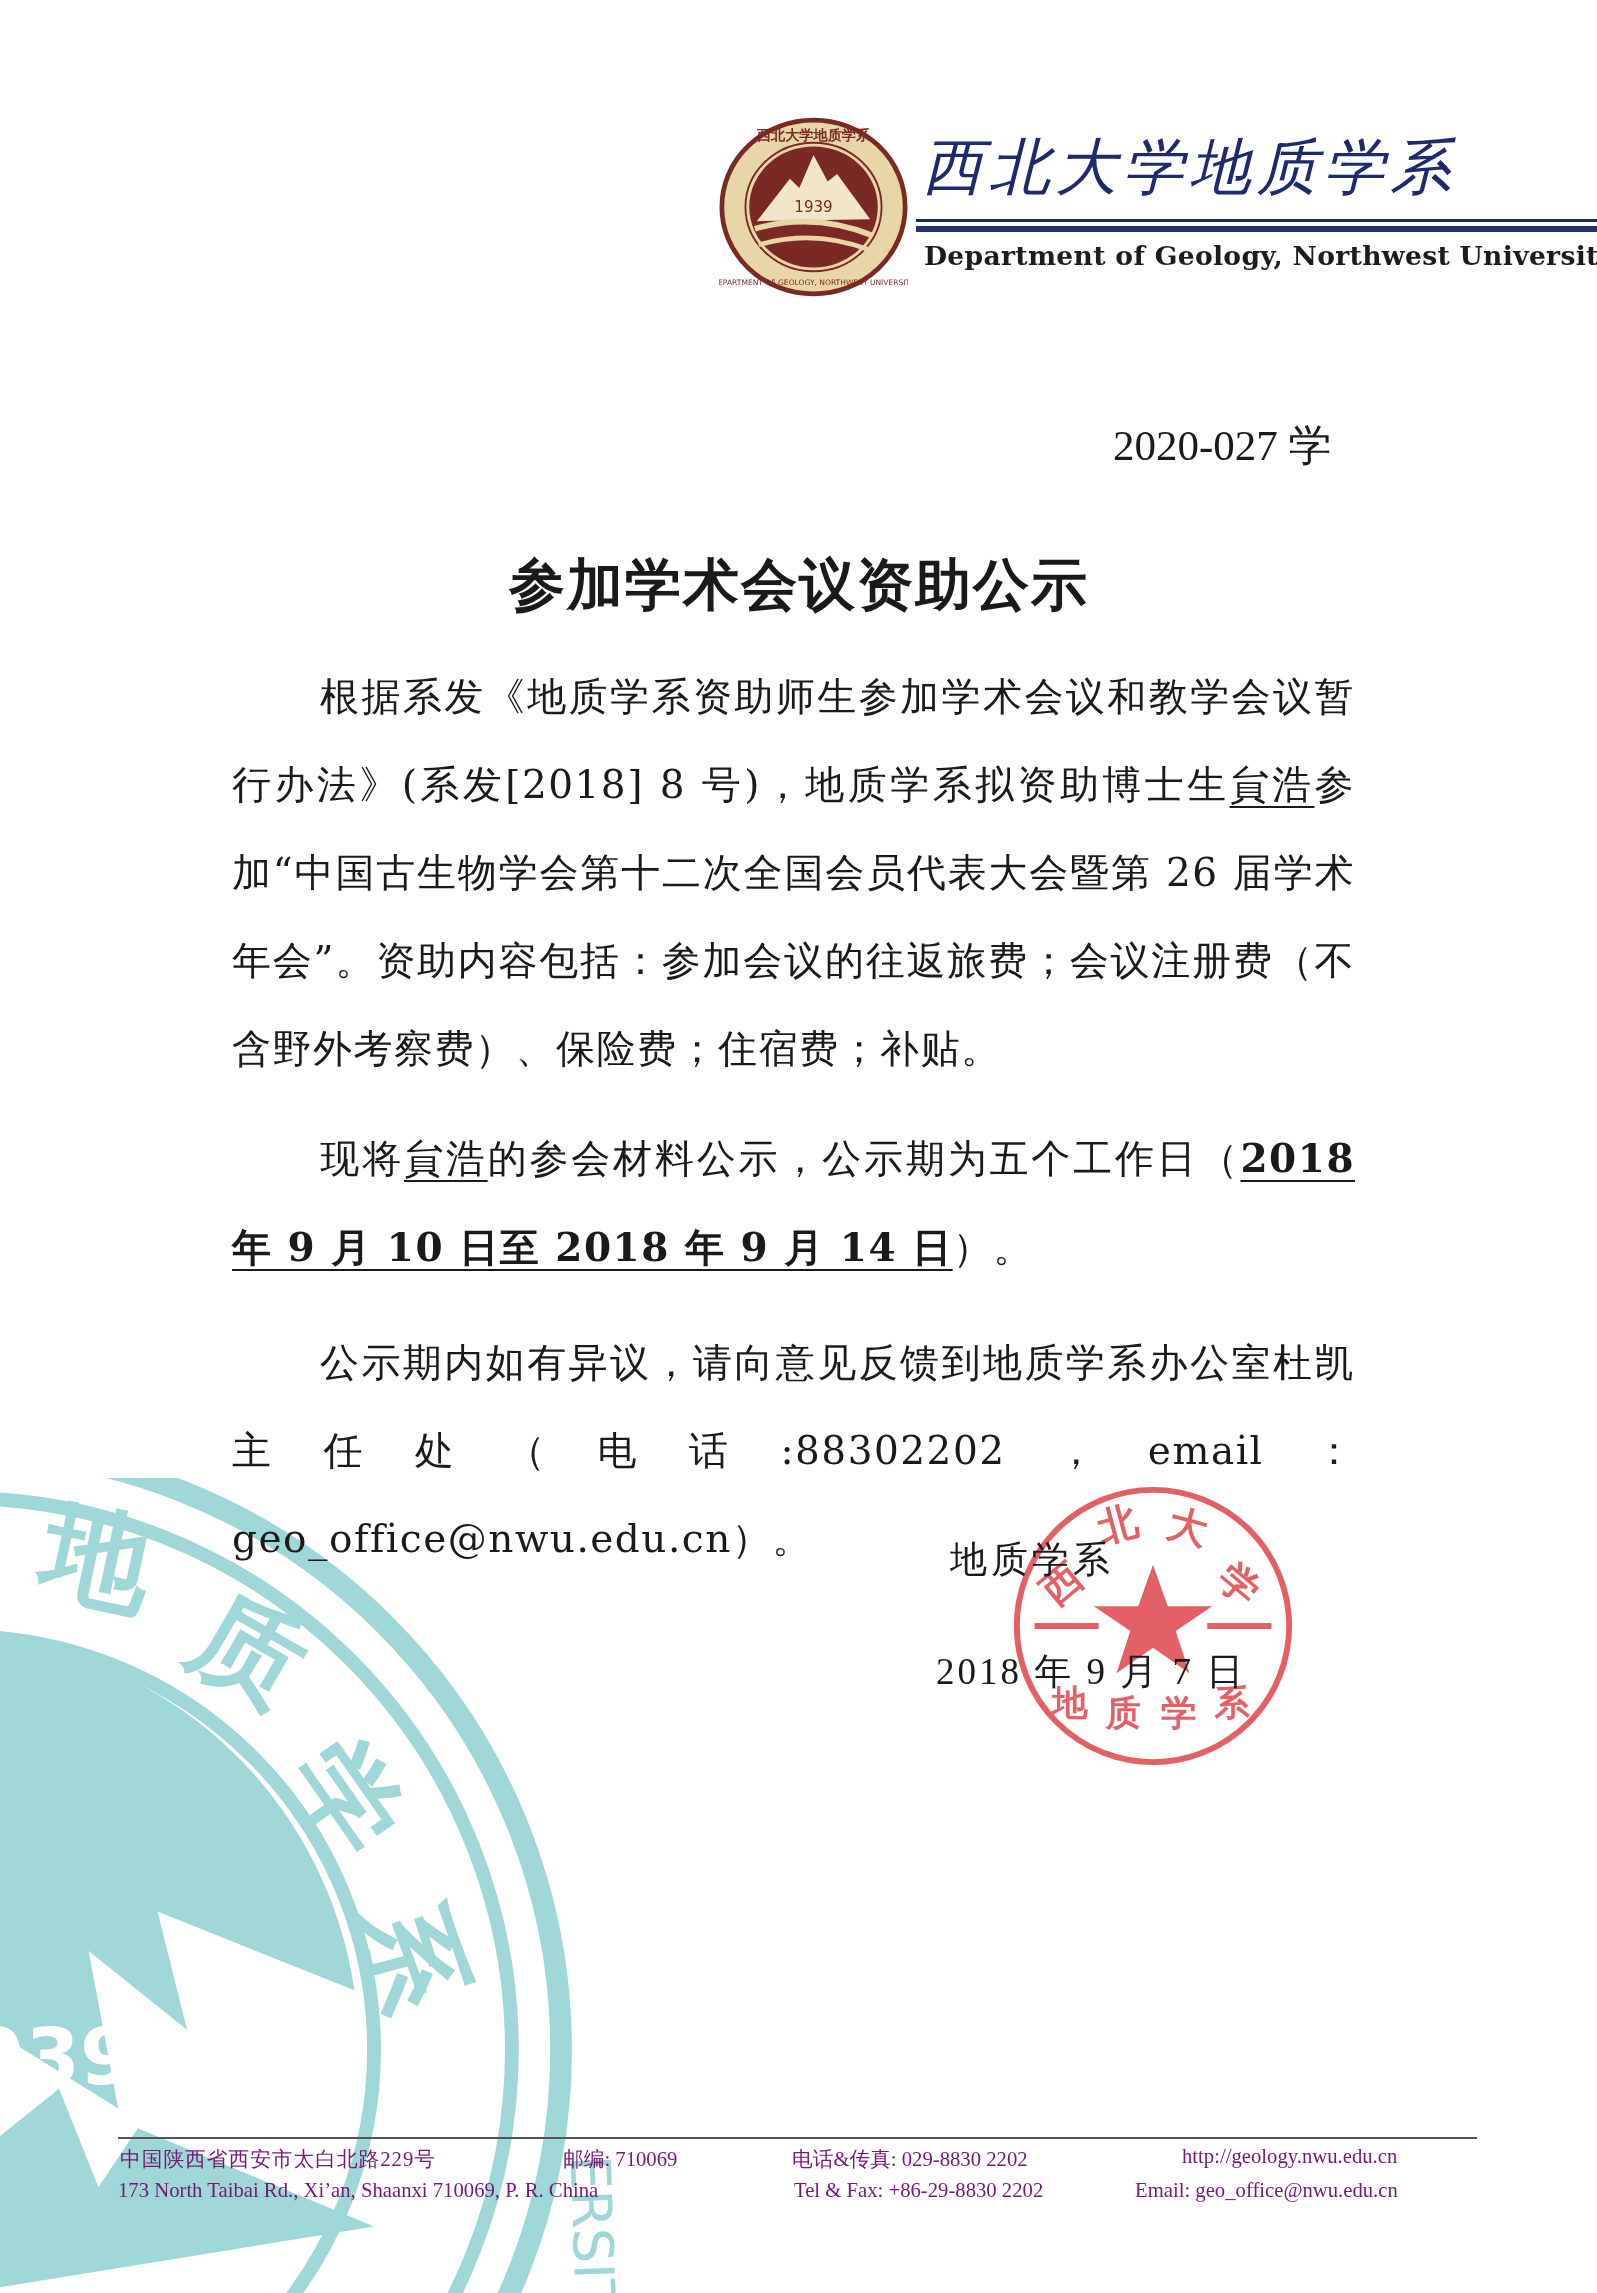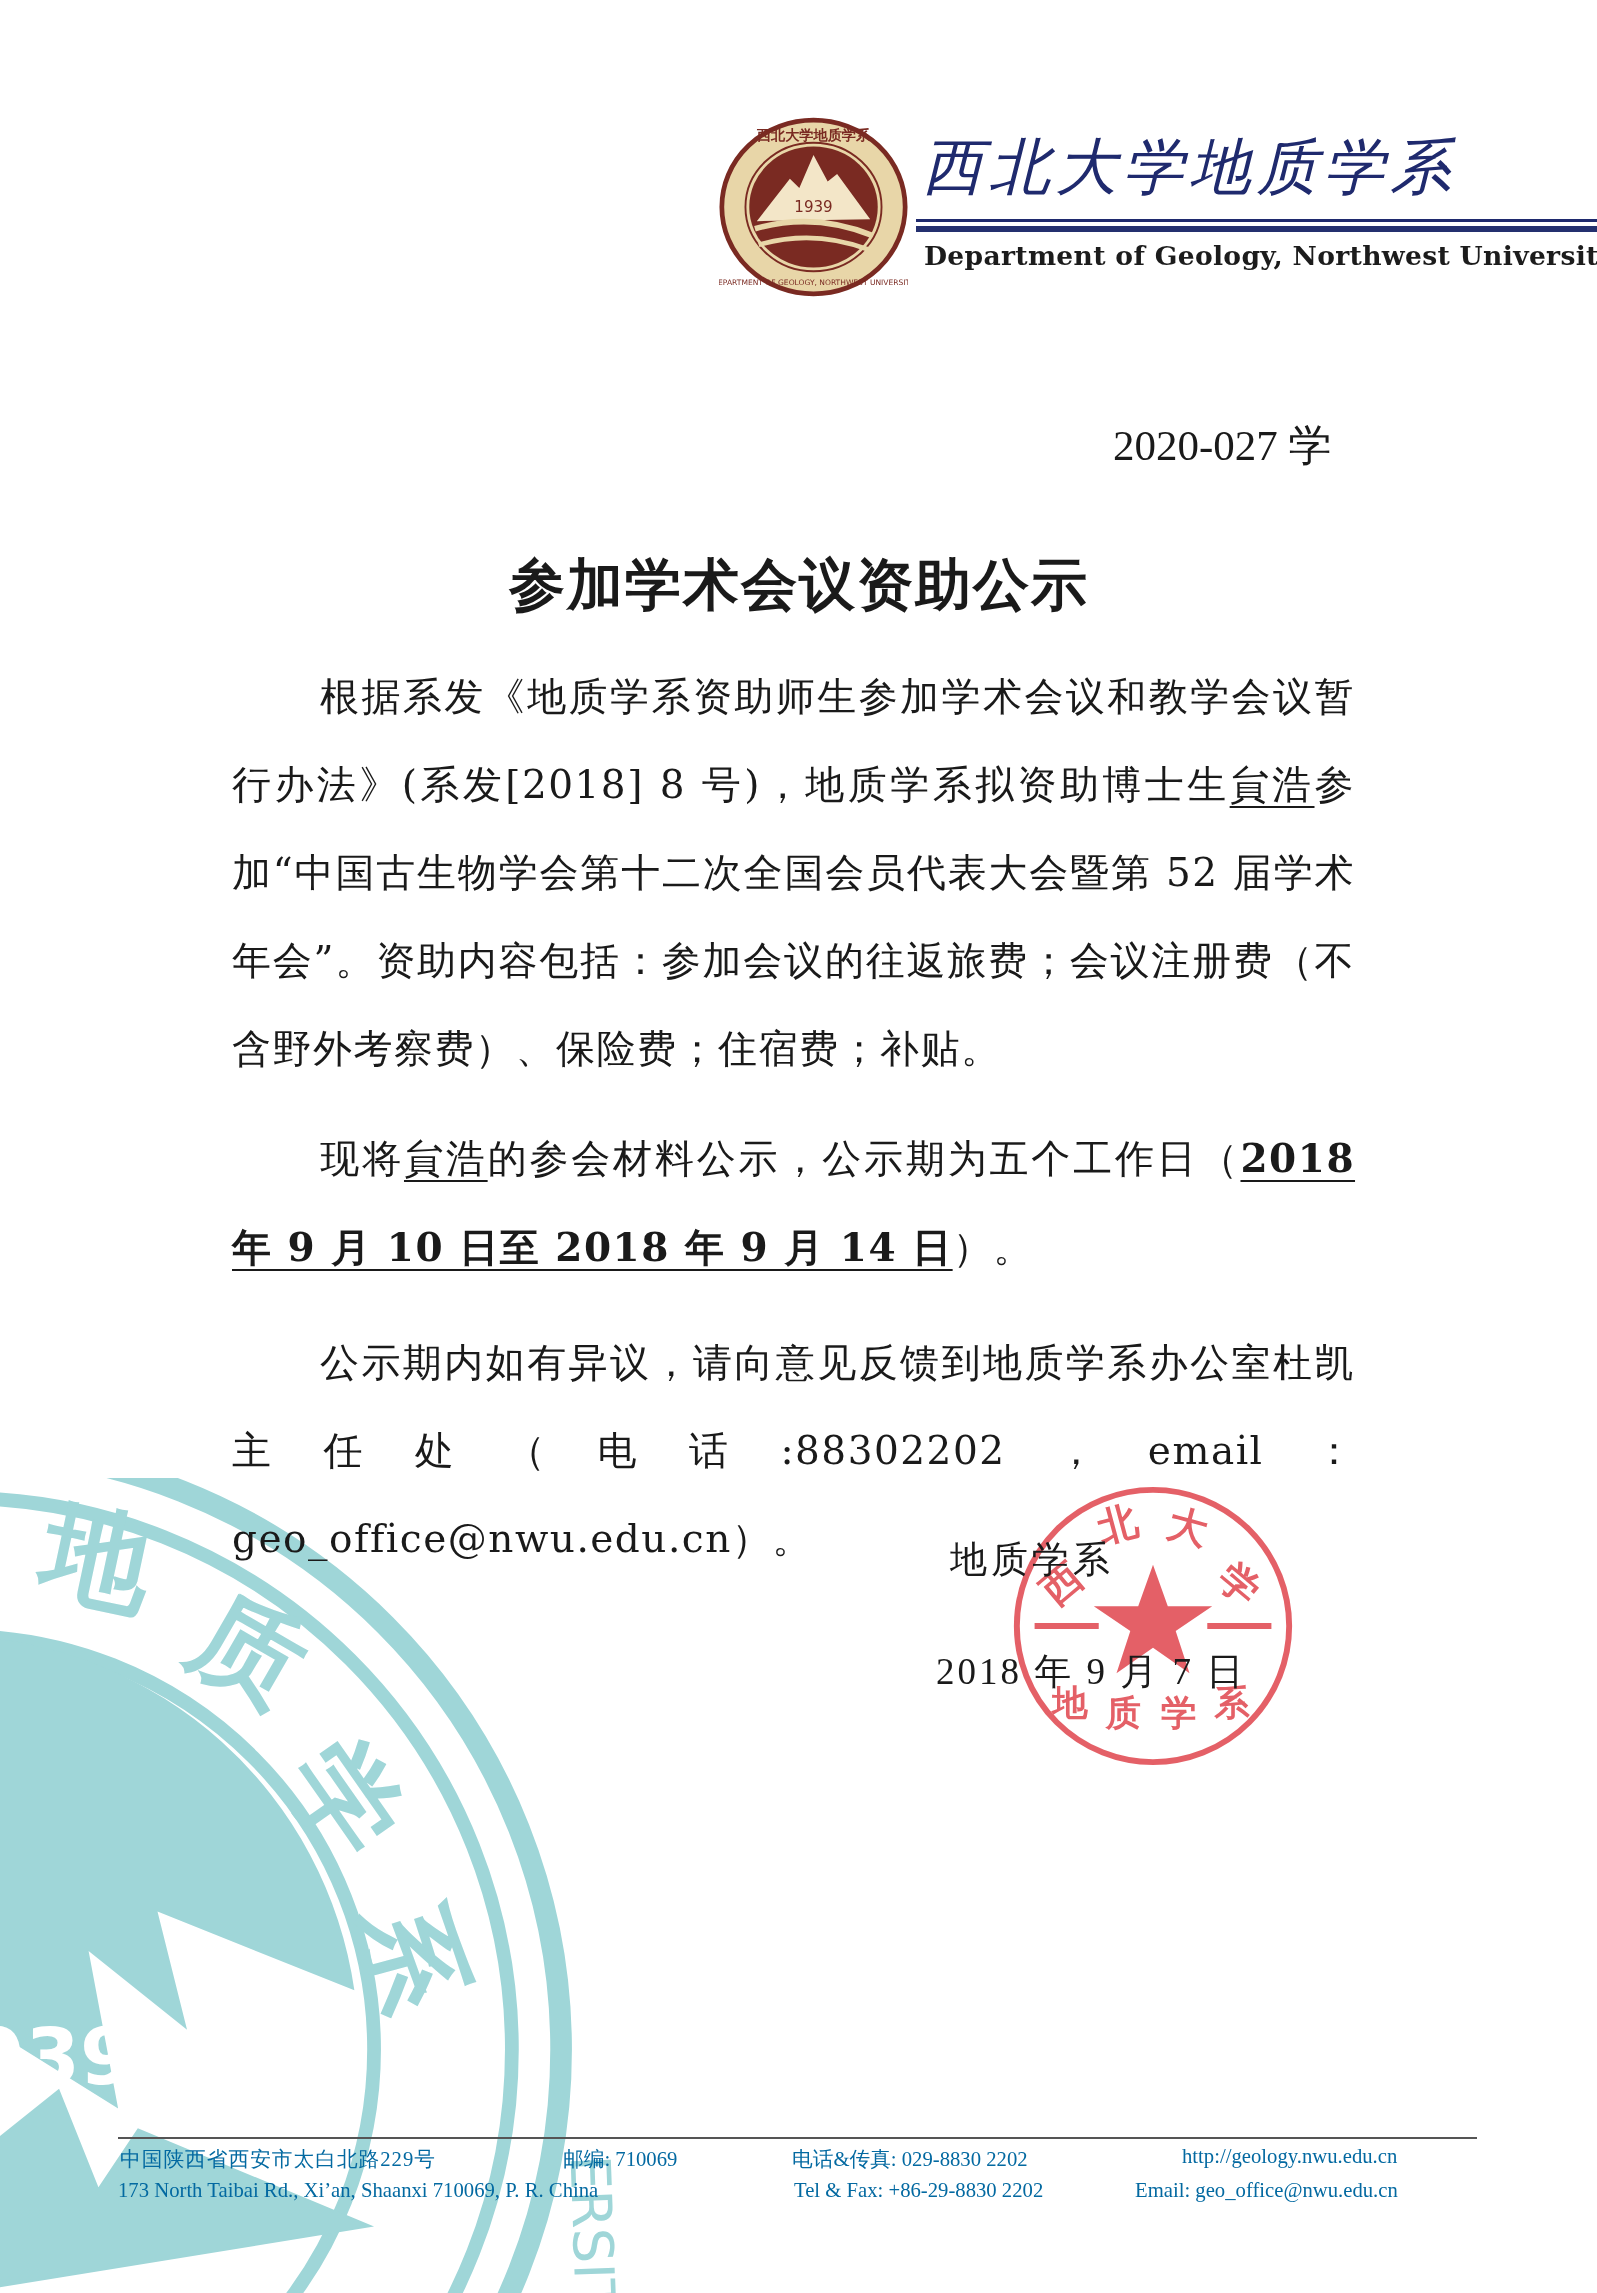--- a/index.html
+++ b/index.html
@@ -52,21 +52,21 @@
   #sig-dept { left: 950px; top: 1535px; font-size: 37px; letter-spacing: 3.9px; white-space: nowrap; }
   #sig-date { left: 936px; top: 1647px; font-size: 37px; letter-spacing: 3px; white-space: nowrap;
     font-family: "Liberation Serif", serif; }
   #stamp { left: 1005px; top: 1478px; width: 296px; height: 296px; opacity: 0.85; }
 
   
   #watermark { left: 0; top: 1478px; width: 630px; height: 816px; }
 
   
   #footer-rule { left: 118px; top: 2137px; width: 1359px; height: 2px; background: #555; }
-  .foot { font-size: 20.7px; color: #0369a1; white-space: nowrap; font-family: "Liberation Serif", serif; }
+  .foot { font-size: 20.7px; color: #701a75; white-space: nowrap; font-family: "Liberation Serif", serif; }
   #foot-addr-cn { left: 120px; top: 2145px; letter-spacing: 1px; }
   #foot-post-cn { left: 563px; top: 2145px; text-align: center; }
   #foot-tel-cn { left: 792px; top: 2145px; }
   #foot-web { left: 1182px; top: 2145px; }
   #foot-addr-en { left: 118px; top: 2179px; }
   #foot-tel-en { left: 794px; top: 2179px; }
   #foot-email-en { left: 1135px; top: 2179px; }
 </style>
 </head>
 <body>
@@ -102,21 +102,21 @@
 </svg>
 <div id="letterhead-cn" class="abs">西北大学地质学系</div>
 <div id="letterhead-rule-thin" class="abs"></div>
 <div id="letterhead-rule-thick" class="abs"></div>
 <div id="letterhead-en" class="abs">Department of Geology, Northwest University</div>
 
 <div id="doc-number" class="abs">2020-027 学</div>
 
 <div id="doc-title" class="abs">参加学术会议资助公示</div>
 
-<div id="para-1" class="abs para"><span class="indent"></span><span>根据系发《地质学系资助师生参加学术会议和教学会议暂行办法》(系发[2018] 8 号)，地质学系拟资助博士生</span><span class="u">貟浩</span><span>参加“中国古生物学会第十二次全国会员代表大会暨第 52 届学术年会”。资助内容包括：参加会议的往返旅费；会议注册费（不含野外考察费）、保险费；住宿费；补贴。</span></div>
+<div id="para-1" class="abs para"><span class="indent"></span><span>根据系发《地质学系资助师生参加学术会议和教学会议暂行办法》(系发[2018] 8 号)，地质学系拟资助博士生</span><span class="u">貟浩</span><span>参加“中国古生物学会第十二次全国会员代表大会暨第 26 届学术年会”。资助内容包括：参加会议的往返旅费；会议注册费（不含野外考察费）、保险费；住宿费；补贴。</span></div>
 
 <div id="para-2" class="abs para"><span class="indent"></span><span>现将</span><span class="u">貟浩</span><span>的参会材料公示，公示期为五个工作日（</span><span class="u b">2018 年 9 月 10 日至 2018 年 9 月 14 日</span><span>）。</span></div>
 
 <div id="para-3" class="abs para"><span class="indent"></span><span>公示期内如有异议，请向意见反馈到地质学系办公室杜凯主任处（电话:88302202，email：geo_office@nwu.edu.cn）。</span></div>
 
 <svg id="stamp" class="abs" viewBox="0 0 300 300">
   <circle cx="150" cy="150" r="138" fill="none" stroke="#e0454d" stroke-width="6"></circle>
   <polygon points="150,88 165,130 210,130 173,155 187,198 150,172 113,198 127,155 90,130 135,130" fill="#e0454d"></polygon>
   <line x1="30" y1="150" x2="95" y2="150" stroke="#e0454d" stroke-width="6"></line>
   <line x1="205" y1="150" x2="270" y2="150" stroke="#e0454d" stroke-width="6"></line>

